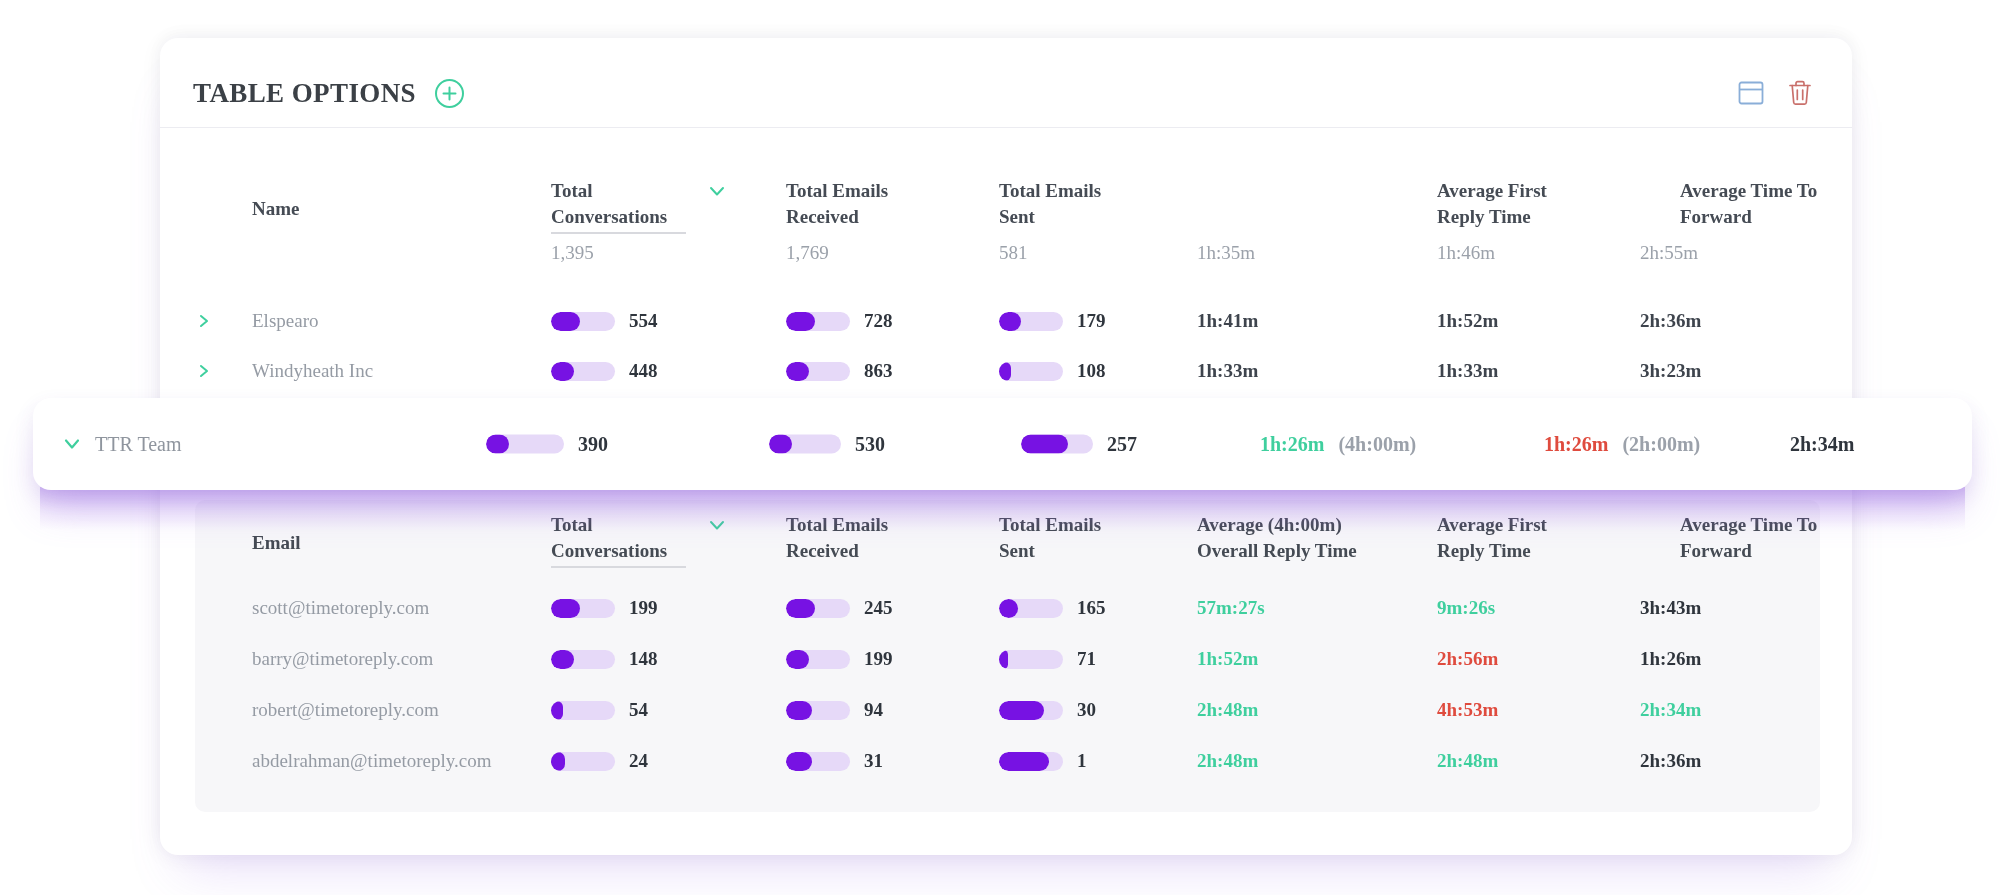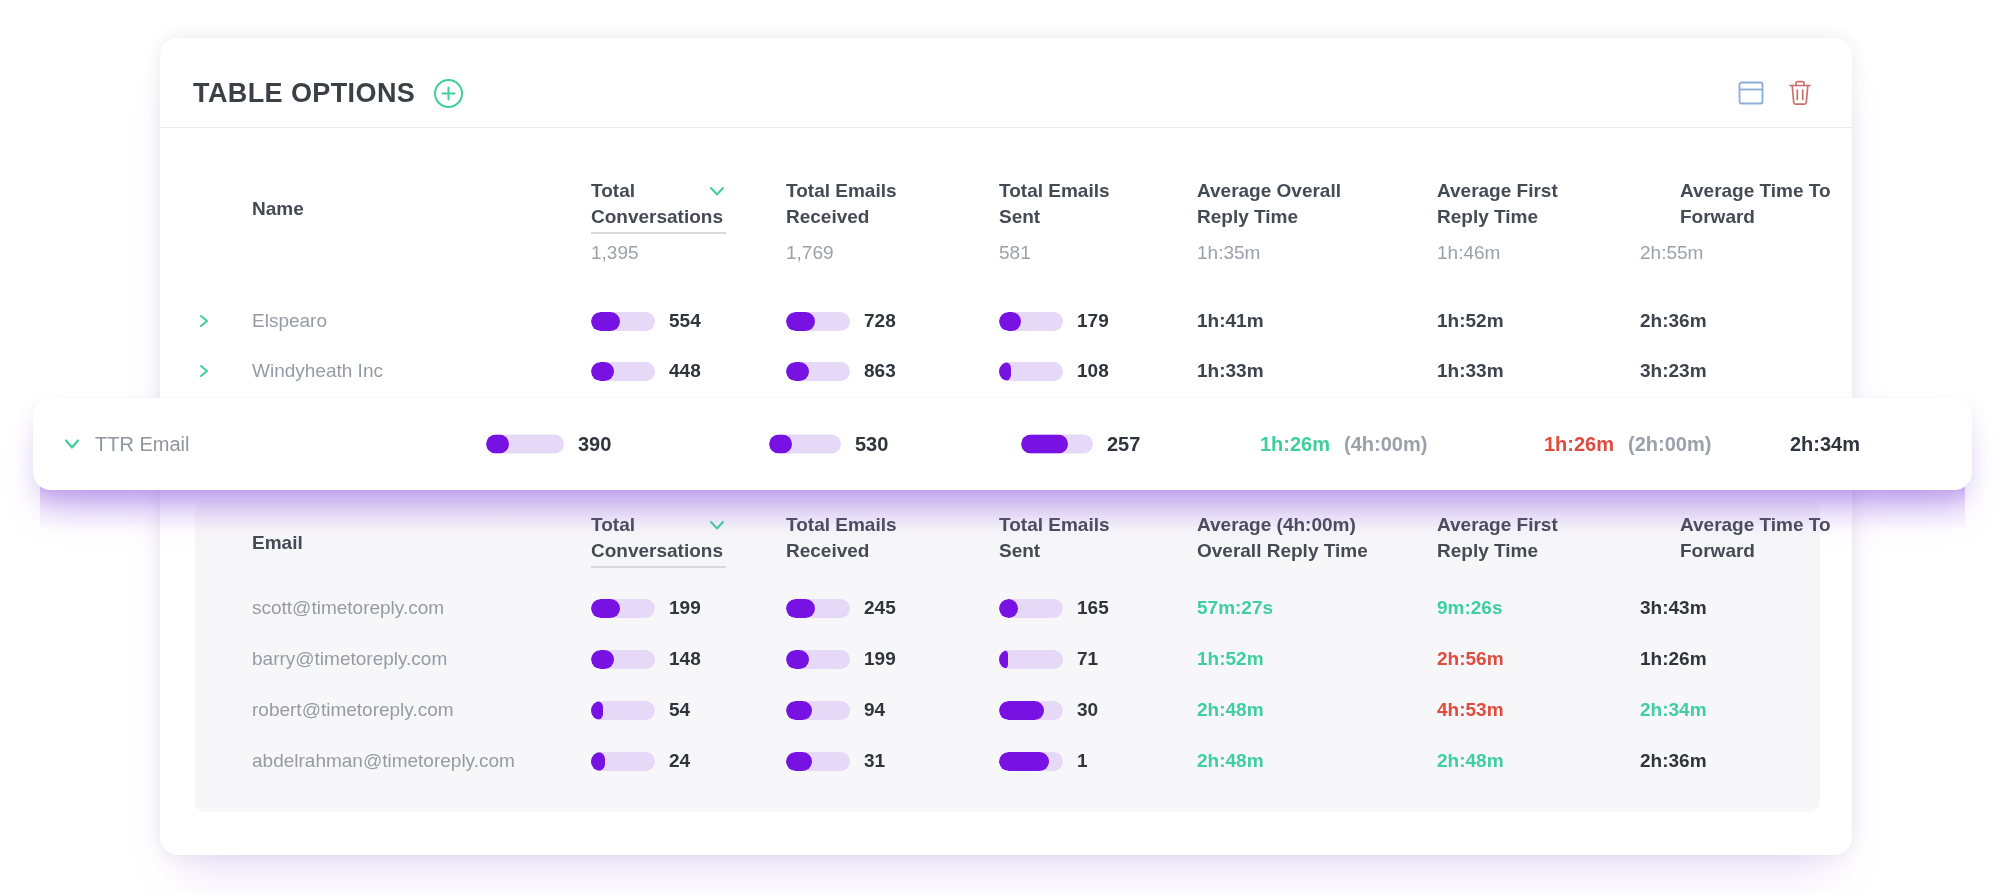--- a/index.html
+++ b/index.html
@@ -1,32 +1,32 @@
 <!DOCTYPE html>
 <html style="--purple: #7712E3; --track: #E6D9F8; --green: #3FCF9E; --red: #DF4B3E; --icon_blue: #8AAED8; --icon_red: #C9706B;"><head>
 <meta charset="utf-8">
 <style>
   html,body{margin:0;padding:0;background:#ffffff;}
   .stage{position:relative;width:2000px;height:895px;background:#ffffff;overflow:hidden;
-         font-family:Liberation Sans, sans-serif;-webkit-font-smoothing:antialiased;}
+         font-family:Liberation Serif, serif;-webkit-font-smoothing:antialiased;}
 
   
   .card{position:absolute;left:160px;top:38px;width:1692px;height:817px;background:#ffffff;
         border-radius:18px;z-index:1;
         box-shadow:0 2px 22px rgba(30,30,60,.06), 0 -4px 16px rgba(30,30,60,.03),
                    0 34px 48px -22px rgba(150,100,230,.22);}
   .card-header{display:flex;align-items:center;padding:24px 40px 0 33px;height:62px;}
   .title{margin:0;font-size:27px;font-weight:800;letter-spacing:.4px;color:#3b4046;}
   .plus-wrap{margin-left:18px;display:flex;align-items:center;cursor:pointer;}
   .header-actions{margin-left:auto;display:flex;align-items:center;gap:24px;}
   .divider{position:absolute;top:89px;left:0;right:0;height:1px;background:#ececf1;}
 
   
   .abs{position:absolute;}
-  .cx-name{left:68px;margin-left:24px;}  .cx-conv{left:391px;margin-left:40px;}  .cx-recv{left:626px;}  .cx-sent{left:839px;}
+  .cx-name{left:68px;margin-left:24px;}  .cx-conv{left:391px;}  .cx-recv{left:626px;}  .cx-sent{left:839px;}
   .cx-avgo{left:1037px;} .cx-avgf{left:1277px;} .cx-avgfwd{left:1480px;}
 
   
   .hdr{font-size:19px;font-weight:700;color:#454b54;line-height:1.35;}
   .w-conv{width:135px;} .w-recv{width:135px;} .w-sent{width:135px;}
   .w-avgo{width:175px;} .w-avgo2{width:195px;} .w-avgf{width:152px;} .w-avgfwd{width:152px;margin-left:40px;}
   .sort-underline{height:2px;background:#d8d9de;width:135px;}
 
   
   .row{position:absolute;left:0;right:0;}
@@ -102,21 +102,20 @@
       <div class="abs hdr cx-name" style="top:18px;">Name</div>
       <div class="abs hdr cx-conv w-conv">Total Conversations</div>
       <span class="abs" style="left:549px;top:8px;">
         <svg width="16" height="11" viewBox="0 0 16 11">
             <polyline points="2,2 8,8.5 14,2" fill="none" stroke="#3FCF9E" stroke-width="2" stroke-linecap="round" stroke-linejoin="round"></polyline>
           </svg>
       </span>
       <div class="abs sort-underline cx-conv" style="top:54px;"></div>
       <div class="abs hdr cx-recv w-recv">Total Emails Received</div>
       <div class="abs hdr cx-sent w-sent">Total Emails Sent</div>
-      <div class="abs hdr cx-avgo w-avgo">Average Overall Reply Time</div>
       <div class="abs hdr cx-avgf w-avgf">Average First Reply Time</div>
       <div class="abs hdr cx-avgfwd w-avgfwd">Average Time To Forward</div>
     </div>
 
     <div class="row" style="top:204px;height:26px;">
       <div class="abs totval cx-conv">1,395</div>
       <div class="abs totval cx-recv">1,769</div>
       <div class="abs totval cx-sent">581</div>
       <div class="abs totval cx-avgo">1h:35m</div>
       <div class="abs totval cx-avgf">1h:46m</div>
@@ -304,21 +303,21 @@
   </div>
 
   <div class="glow"></div>
 
   <div class="ttr">
     <span class="cell tx-chev">
       <svg width="18" height="13" viewBox="0 0 18 13">
           <polyline points="3,3 9,10 15,3" fill="none" stroke="#3FCF9E" stroke-width="2.2" stroke-linecap="round" stroke-linejoin="round"></polyline>
         </svg>
     </span>
-    <span class="cell ttr-name tx-name">TTR Email</span>
+    <span class="cell ttr-name tx-name">TTR Team</span>
     <span class="cell tx-conv">
       <span class="bar" style="width:78px;">
           <span class="fill" style="width: 30%;"></span>
         </span>
       <span class="val">390</span>
     </span>
     <span class="cell tx-recv">
       <span class="bar" style="width:72px;">
           <span class="fill" style="width: 32%;"></span>
         </span>

